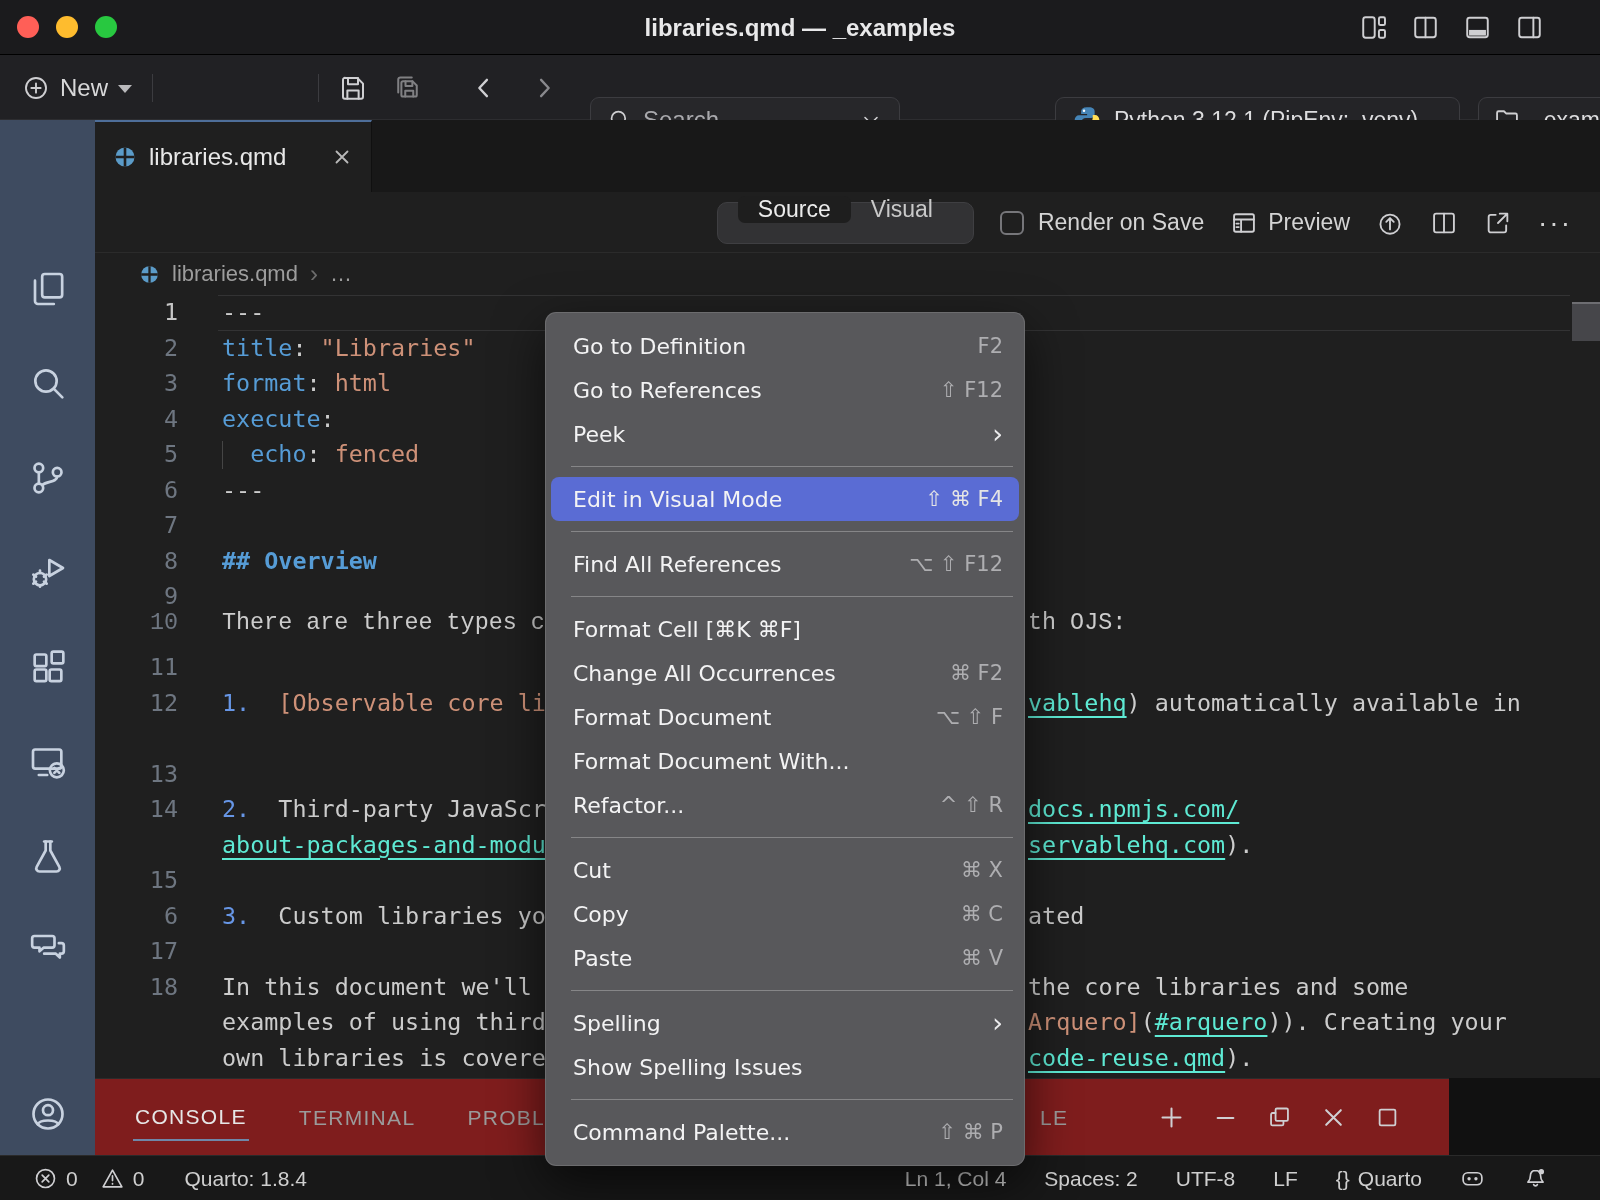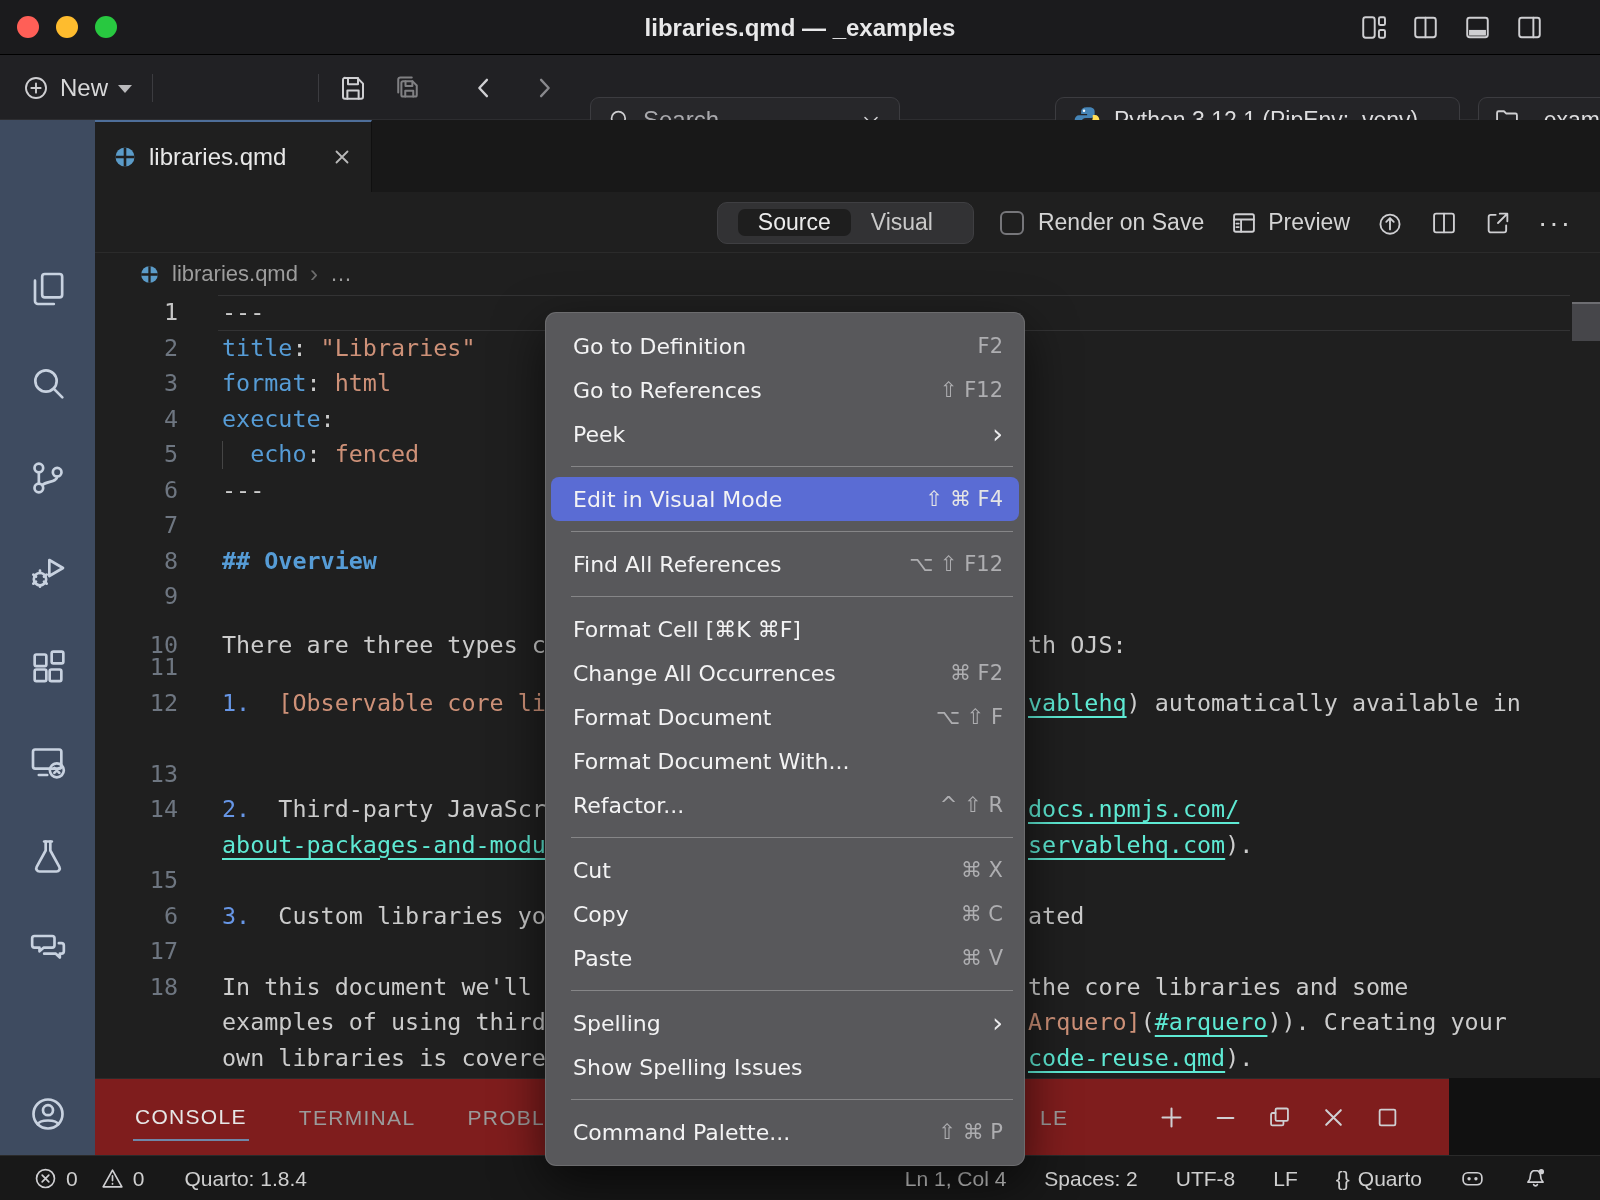--- a/index.html
+++ b/index.html
@@ -32,21 +32,21 @@
   .ab-item svg { width:40px; height:40px; }
   .ab { stroke:#c8d2e0; stroke-width:1.6; fill:none; stroke-linecap:round; stroke-linejoin:round; }
 
   
   #editor-area { position:absolute; left:95px; top:120px; width:1505px; height:958px; background:#1f1f1f; }
   #tabstrip { position:absolute; left:0; top:0; right:0; height:72px; background:#181818; }
   #tab-active { position:absolute; left:0; top:0; width:277px; height:72px; background:#1f1f1f; border-top:2px solid #4e6e99; border-right:1px solid #101010; display:flex; align-items:center; padding:0 18px; gap:12px; }
   #tab-active .tab-label { color:#e8e8e8; font-size:24px; flex:1; }
   #ed-toolbar { position:absolute; left:0; top:72px; right:0; height:61px; border-bottom:1px solid #2b2b2b; }
   .edt-row { position:absolute; right:28px; top:0; height:61px; display:flex; align-items:center; gap:26px; }
-  #seg { display:flex; background:#323234; border:1px solid #3f3f42; border-radius:10px; padding:20px; height:26px; align-items:center; }
+  #seg { display:flex; background:#323234; border:1px solid #3f3f42; border-radius:10px; padding:20px; height:26px; align-items:flex-end; }
   #seg .segi { border-radius:7px; padding:0 20px; display:flex; align-items:center; font-size:23px; }
   #seg .on { background:#1e1e1e; color:#ececec; }
   #seg .off { color:#c9c9c9; }
   #ros-box { width:24px; height:24px; border:2px solid #76767a; border-radius:6px; }
   .edt-label { color:#d4d4d4; font-size:23px; }
   .edt-ic svg { width:28px; height:28px; }
   #breadcrumbs { position:absolute; left:0; top:133px; right:0; height:42px; display:flex; align-items:center; padding-left:44px; gap:12px; color:#9d9d9d; font-size:22px; }
   .bc-sep { color:#6d6d6d; font-size:24px; }
 
   
@@ -355,21 +355,21 @@
     <div id="scroll-thumb"></div>
   <div class="crow" style="top: 0px;"><div class="cur-line"></div><span class="lnum cur-num">1</span><span class="ltext"><span class="fg">---</span></span></div>
       <div class="crow" style="top: 35.5px;"><span class="lnum">2</span><span class="ltext"><span class="key">title</span><span class="fg">: </span><span class="str">"Libraries"</span></span></div>
       <div class="crow" style="top: 71px;"><span class="lnum">3</span><span class="ltext"><span class="key">format</span><span class="fg">: </span><span class="str">html</span></span></div>
       <div class="crow" style="top: 106.5px;"><span class="lnum">4</span><span class="ltext"><span class="key">execute</span><span class="fg">:</span></span></div>
       <div class="crow" style="top: 142px;"><div class="indent-guide"></div><span class="lnum">5</span><span class="ltext"><span class="fg">  </span><span class="key">echo</span><span class="fg">: </span><span class="str">fenced</span></span></div>
       <div class="crow" style="top: 177.5px;"><span class="lnum">6</span><span class="ltext"><span class="fg">---</span></span></div>
       <div class="crow" style="top: 213px;"><span class="lnum">7</span></div>
       <div class="crow" style="top: 248.5px;"><span class="lnum">8</span><span class="ltext"><span class="head">## Overview</span></span></div>
       <div class="crow" style="top: 284px;"><span class="lnum">9</span></div>
-      <div class="crow" style="top: 333px;"><span class="lnum">10</span><span class="ltext"><span class="fg">There are three types c</span></span><span class="rtext"><span class="fg">th OJS:</span></span></div>
+      <div class="crow" style="top: 311px; font-family: Liberation Mono, monospace;"><span class="lnum">10</span><span class="ltext"><span class="fg">There are three types c</span></span><span class="rtext"><span class="fg">th OJS:</span></span></div>
       <div class="crow" style="top: 355px;"><span class="lnum">11</span></div>
       <div class="crow" style="top: 390.5px;"><span class="lnum">12</span><span class="ltext"><span class="num">1.</span><span class="fg">  </span><span class="str">[Observable core li</span></span><span class="rtext"><span class="link">vablehq</span><span class="fg">) automatically available in</span></span></div>
       <div class="crow" style="top: 461.5px;"><span class="lnum">13</span></div>
       <div class="crow" style="top: 497px;"><span class="lnum">14</span><span class="ltext"><span class="num">2.</span><span class="fg">  Third-party JavaScr</span></span><span class="rtext"><span class="link">docs.npmjs.com/</span></span></div>
       <div class="crow" style="top: 532.5px;"><span class="lnum"></span><span class="ltext"><span class="link">about-packages-and-modu</span></span><span class="rtext"><span class="link">servablehq.com</span><span class="fg">).</span></span></div>
       <div class="crow" style="top: 568px;"><span class="lnum">15</span></div>
       <div class="crow" style="top: 603.5px;"><span class="lnum">6</span><span class="ltext"><span class="num">3.</span><span class="fg">  Custom libraries yo</span></span><span class="rtext"><span class="fg">ated</span></span></div>
       <div class="crow" style="top: 639px;"><span class="lnum">17</span></div>
       <div class="crow" style="top: 674.5px;"><span class="lnum">18</span><span class="ltext"><span class="fg">In this document we'll </span></span><span class="rtext"><span class="fg">the core libraries and some</span></span></div>
       <div class="crow" style="top: 710px;"><span class="lnum"></span><span class="ltext"><span class="fg">examples of using third</span></span><span class="rtext"><span class="str">Arquero]</span><span class="fg">(</span><span class="link">#arquero</span><span class="fg">)). Creating your</span></span></div>

